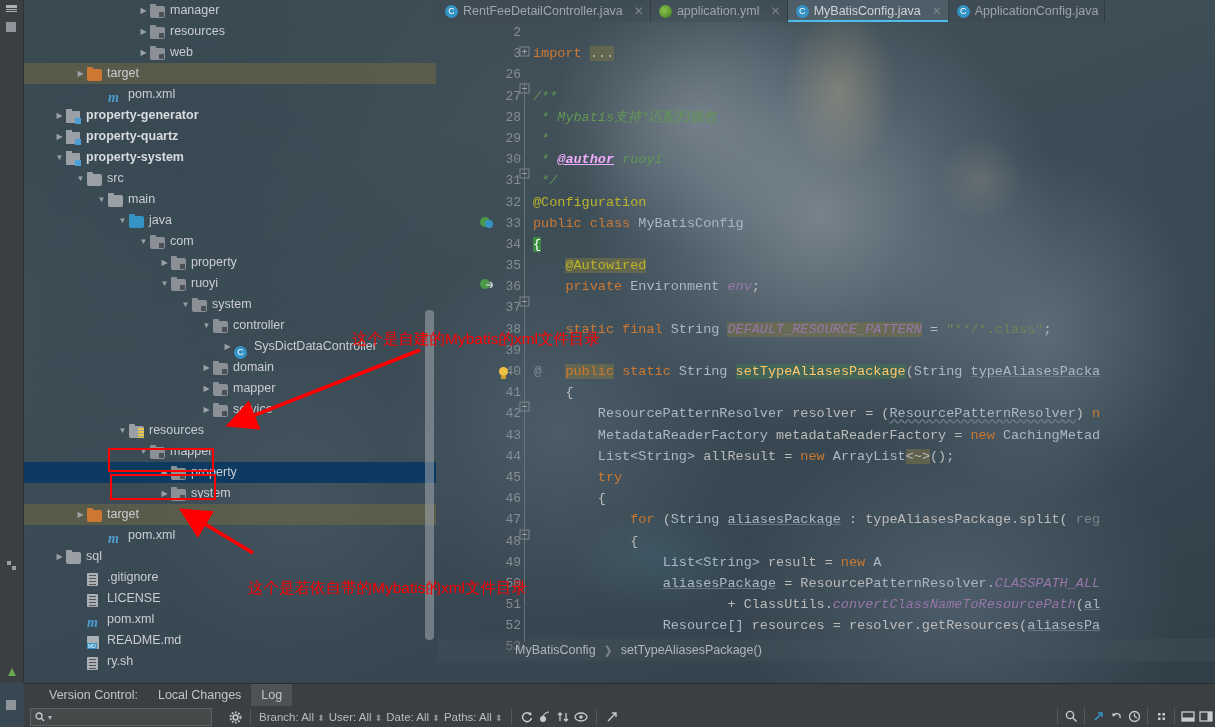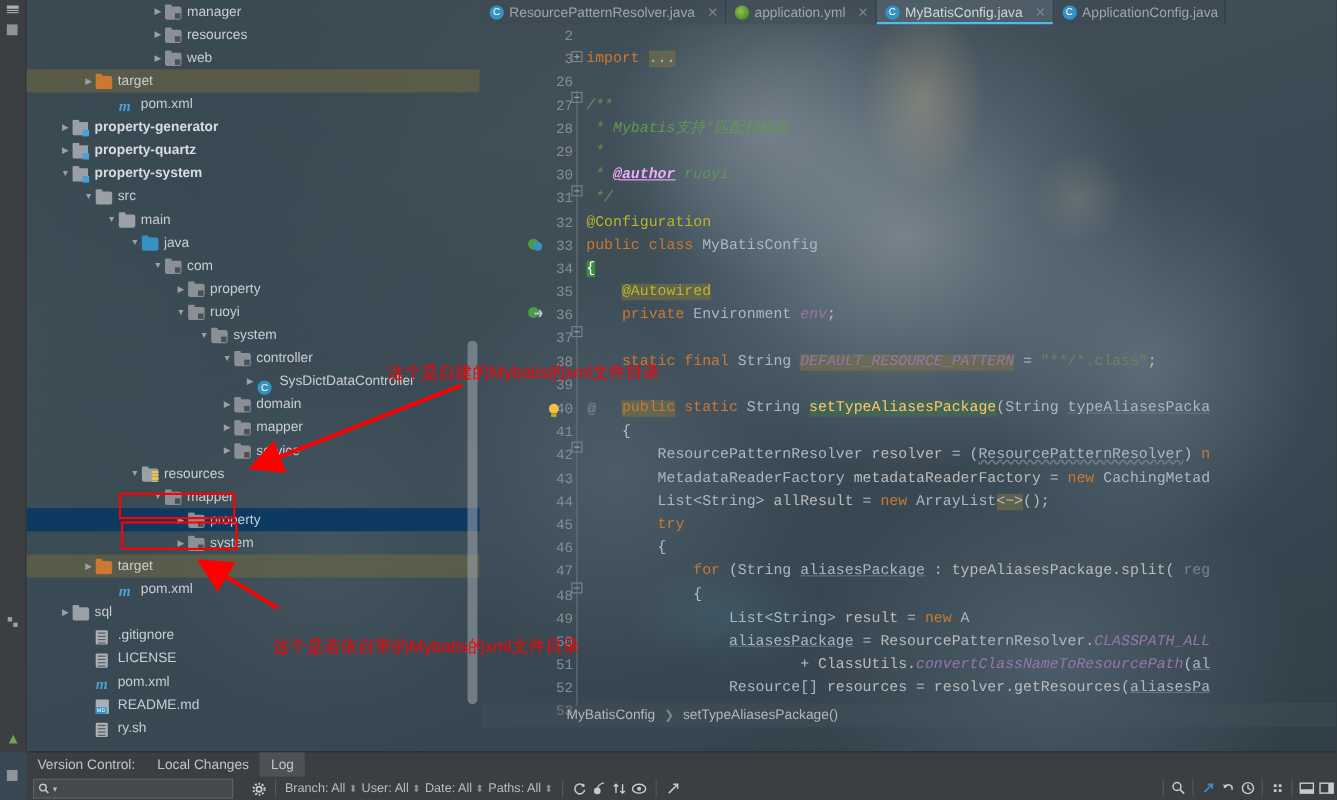--- a/index.html
+++ b/index.html
@@ -158,21 +158,21 @@
     font-size:12.5px; color:#b0b6bb;
     background: rgba(70,82,92,0.35);
   }
   .crumb-sep { color:#7e858b; font-size:11px; }
 
   
   .vc-panel {
     position:absolute; left:24px; right:0; bottom:0; height:44px;
     background:#3c3f41; border-top:1px solid #2b2b2b;
   }
-  .vc-tabs { height:22px; display:flex; align-items:flex-start; }
+  .vc-tabs { height:22px; display:flex; align-items:flex-start;margin-left:15px; }
   .vc-tab { padding:0 10px; height:22px; line-height:22px; font-size:12.5px; color:#c0c4c8; }
   .vc-tab.head { color:#c0c4c8; }
   .vc-tab.active { background:#4e5254; }
   .vc-toolbar { height:22px; display:flex; align-items:center; gap:0px; padding-left:6px; }
   .vc-search {
     width:182px; height:18px; background:#45494a; border:1px solid #5e6363;
     display:flex; align-items:center; padding:0 4px; gap:3px; color:#9aa0a6; font-size:11px;
   }
   .vc-filter { font-size:11.5px; color:#b7bcc0; padding:0 2px; white-space:nowrap; }
   .spin { color:#8d9398; font-size:9px; }
@@ -265,21 +265,21 @@
         <div class="tree-row"><span style="display:inline-block;width:50px"></span><span class="arrow"></span><span class="ficon"><span class="ic-file"></span></span><span class="lbl">ry.sh</span></div>
       </div>
     <div class="tree-scroll"></div>
   </div>
 
   <div class="editor-area">
 
     <div class="tabs" id="tabs">
         <div class="tab">
           <span class="tab-icon-c">C</span>
-          <span>ResourcePatternResolver.java</span>
+          <span>RentFeeDetailController.java</span>
           <span class="x">✕</span>
         </div>
         <div class="tab">
           <span class="tab-icon-yml"></span>
           <span>application.yml</span>
           <span class="x">✕</span>
         </div>
         <div class="tab active">
           <span class="tab-icon-c">C</span>
           <span>MyBatisConfig.java</span>

